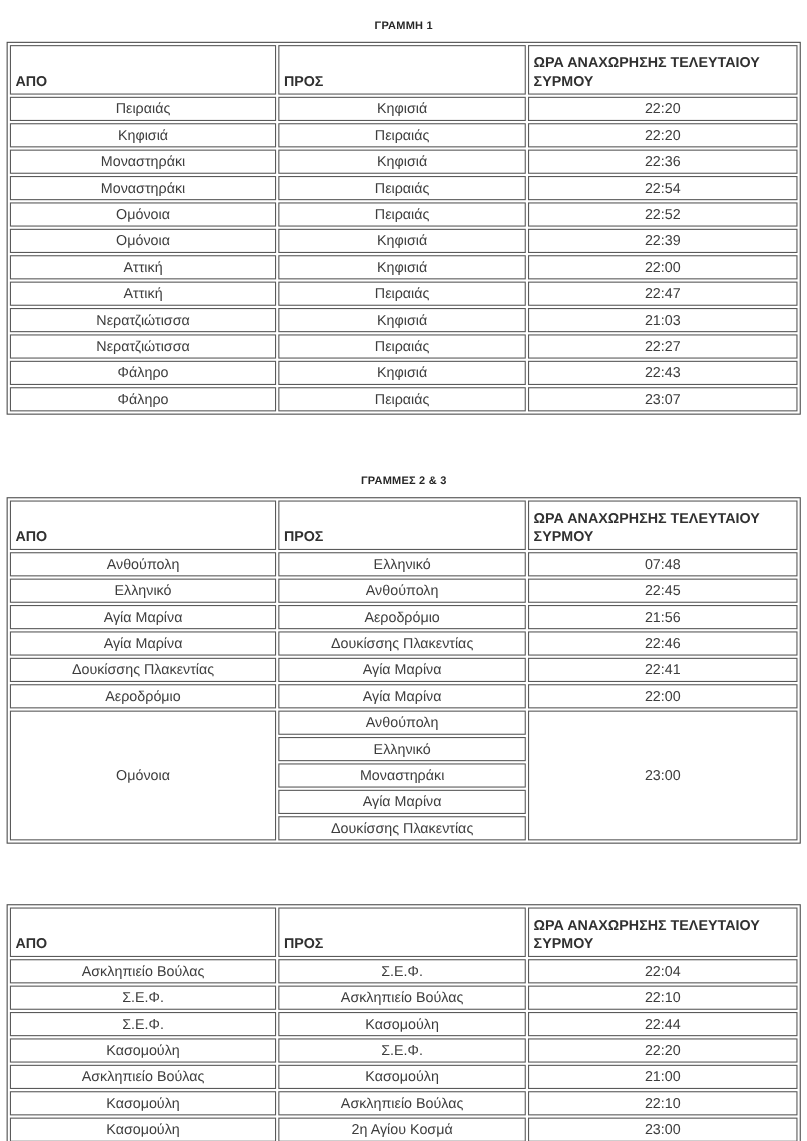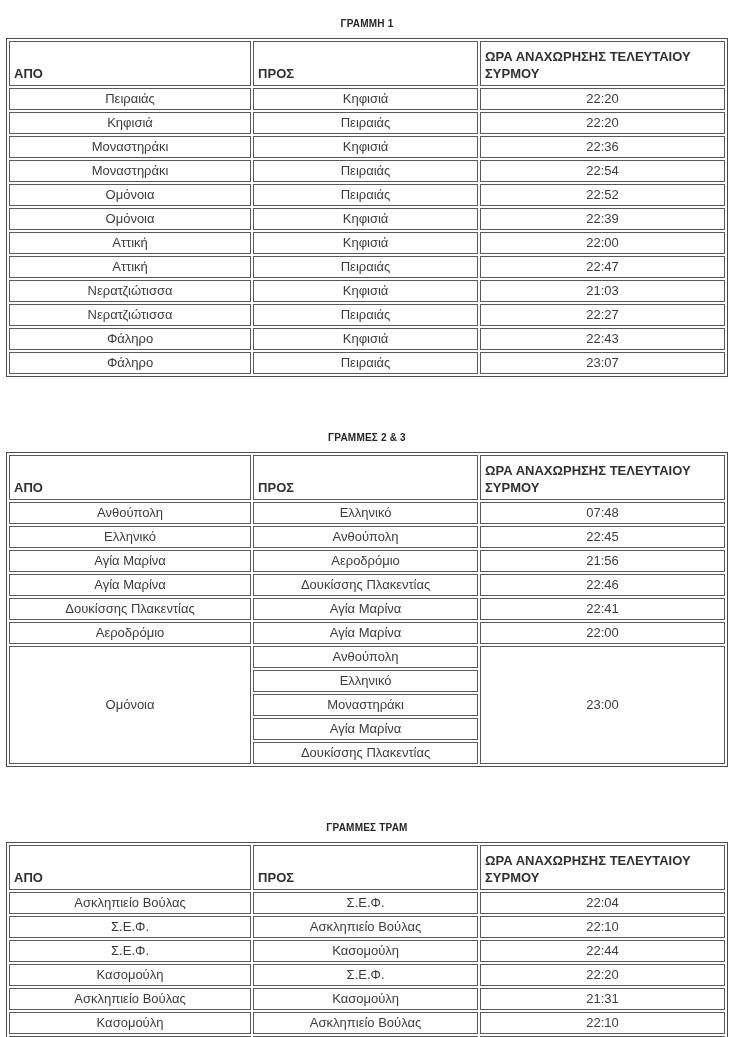--- a/index.html
+++ b/index.html
@@ -210,21 +210,20 @@
             <td>Αγία Μαρίνα</td>
           </tr>
           <tr>
             <td>Δουκίσσης Πλακεντίας</td>
           </tr>
         </tbody>
     </table>
   </section>
 
   <section class="tbl-section">
-    <h2 class="tbl-title">ΓΡΑΜΜΕΣ ΤΡΑΜ</h2>
     <table class="timetable">
       <colgroup>
           <col class="c1">
           <col class="c2">
           <col class="c3">
         </colgroup>
       <thead>
         <tr>
           <th>ΑΠΟ</th>
           <th>ΠΡΟΣ</th>
@@ -248,21 +247,21 @@
             <td>22:44</td>
           </tr>
           <tr>
             <td>Κασομούλη</td>
             <td>Σ.Ε.Φ.</td>
             <td>22:20</td>
           </tr>
           <tr>
             <td>Ασκληπιείο Βούλας</td>
             <td>Κασομούλη</td>
-            <td>21:31</td>
+            <td>21:00</td>
           </tr>
           <tr>
             <td>Κασομούλη</td>
             <td>Ασκληπιείο Βούλας</td>
             <td>22:10</td>
           </tr>
           <tr>
             <td>Κασομούλη</td>
             <td>2η Αγίου Κοσμά</td>
             <td>23:00</td>

